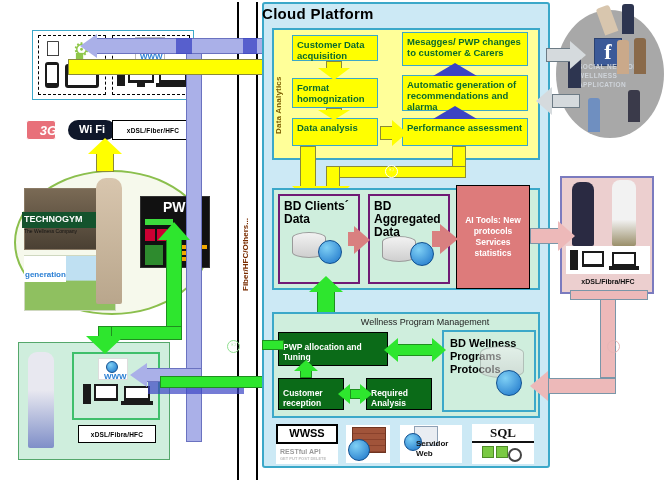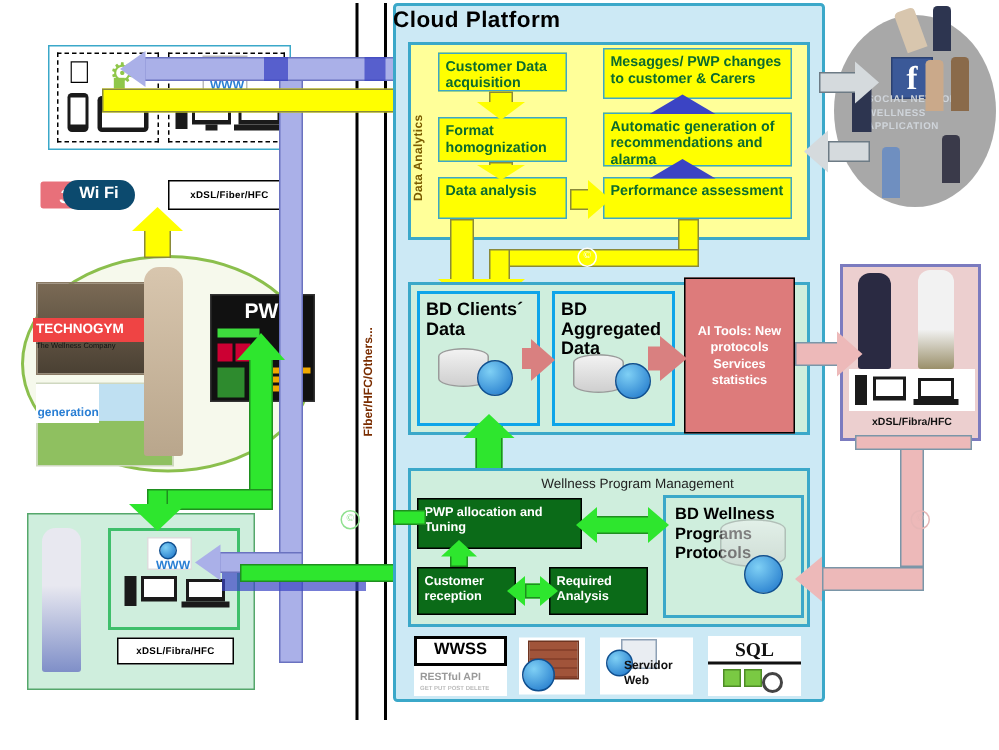--- a/index.html
+++ b/index.html
@@ -18,34 +18,34 @@
       border:2px solid #3ba8c9;}
   .analytics-vert{left:274px;top:60px;width:14px;height:90px;color:#7a5c00;
       font-size:8px;font-weight:bold;writing-mode:vertical-rl;
       transform:rotate(180deg);text-align:center;letter-spacing:.2px;}
 
   .ybox{background:#ffff00;border:1.5px solid #3ba8c9;color:#0b6b2e;
       font-size:9.5px;font-weight:bold;line-height:11px;padding:3px 4px;}
 
   .bd-band{left:272px;top:188px;width:268px;height:102px;background:#cfeedd;
       border:2px solid #3ba8c9;}
-  .bd-cell{background:#cfeedd;border:2px solid #0ea5e9;padding-left:33px;}
+  .bd-cell{background:#cfeedd;border:2px solid #701a75;padding-left:33px;}
   .bd-label{font-size:12px;font-weight:bold;color:#000;line-height:13px;}
 
   .ai-box{left:456px;top:185px;width:74px;height:104px;background:#dd7b7b;
       border:1.5px solid #000;color:#ffffff;font-size:8.5px;font-weight:bold;
       line-height:11px;display:flex;align-items:center;justify-content:center;
       text-align:center;padding:2px;}
 
   .wpm-band{left:272px;top:312px;width:268px;height:106px;background:#cfeedd;
       border:2px solid #3ba8c9;}
   .wpm-title{left:340px;top:317px;width:170px;height:14px;font-size:9px;
       color:#222;text-align:center;}
   .gbox{background:#0b6b18;border:1.5px solid #000;color:#ffffff;font-size:8.5px;
-      font-weight:bold;line-height:10px;padding:3px 4px;}
+      font-weight:bold;line-height:10px;padding:9px 4px;}
 
   .bdwell{left:442px;top:330px;width:94px;height:82px;background:#cfeedd;
       border:2px solid #3ba8c9;}
 
   .bottom-strip{left:272px;top:424px;width:268px;height:42px;}
 
   
   .dev-box{left:32px;top:30px;width:162px;height:70px;background:#ffffff;
       border:1.5px solid #3ba8c9;}
   .dev-half{border:1.5px dashed #000;}
@@ -132,31 +132,31 @@
       <div class="abs" style="left:46px;top:30px;width:28px;height:17px;background:#1a1a1a;">
         <div class="abs screen" style="left:2px;top:2px;width:24px;height:12px;"></div>
         </div>
       <div class="abs" style="left:43px;top:47px;width:34px;height:4px;background:#1a1a1a;"></div>
     </div>
   </div>
 
   <div class="abs" style="left:26px;top:120px;width:30px;height:20px;background:#e8707a;border:1.5px solid #fff;border-radius:3px;">
     <div class="abs" style="left:0;top:2px;width:30px;text-align:right;color:#fff;font-size:13px;font-weight:bold;font-style:italic;">3G</div>
   </div>
-  <div class="abs" style="left:42px;top:120px;width:48px;height:20px;background:#0c4a6e;border-radius:10px;">
+  <div class="abs" style="left:68px;top:120px;width:48px;height:20px;background:#0f172a;border-radius:10px;">
     <div class="abs" style="left:0;top:3px;width:48px;text-align:center;color:#fff;font-size:11px;font-weight:bold;">Wi Fi</div>
   </div>
   <div class="abs xdsl-lbl" style="left:112px;top:120px;width:82px;height:20px;">
     <span>xDSL/Fiber/HFC</span>
   </div>
 
   <div class="abs green-circle"></div>
 
   <div class="abs" style="left:24px;top:188px;width:86px;height:62px;background:linear-gradient(#7a6a55,#4a4033);border:1px solid #8a7a65;"></div>
-  <div class="abs" style="left:22px;top:212px;width:74px;height:16px;background:#ef4444;">
+  <div class="abs" style="left:22px;top:212px;width:74px;height:16px;background:#14532d;">
     <div class="abs" style="left:2px;top:2px;width:70px;color:#fff;font-size:9px;font-weight:bold;">TECHNOGYM</div>
   </div>
   <div class="abs" style="left:24px;top:228px;width:74px;font-size:5px;color:#111;">The Wellness Company</div>
 
   <div class="abs" style="left:24px;top:255px;width:92px;height:56px;background:linear-gradient(#bfe0f2 45%,#8fc060 46%);border:1px solid #cfd8c0;"></div>
   <div class="abs" style="left:24px;top:256px;width:42px;height:26px;background:#fff;">
     <div class="abs" style="left:1px;top:14px;width:40px;color:#2a7fd4;font-size:8px;font-weight:bold;">generation</div>
   </div>
 
   <div class="abs person" style="left:96px;top:178px;width:26px;height:126px;background:linear-gradient(#d8c6ae,#b9a68c);border-radius:10px 10px 2px 2px;"></div>

